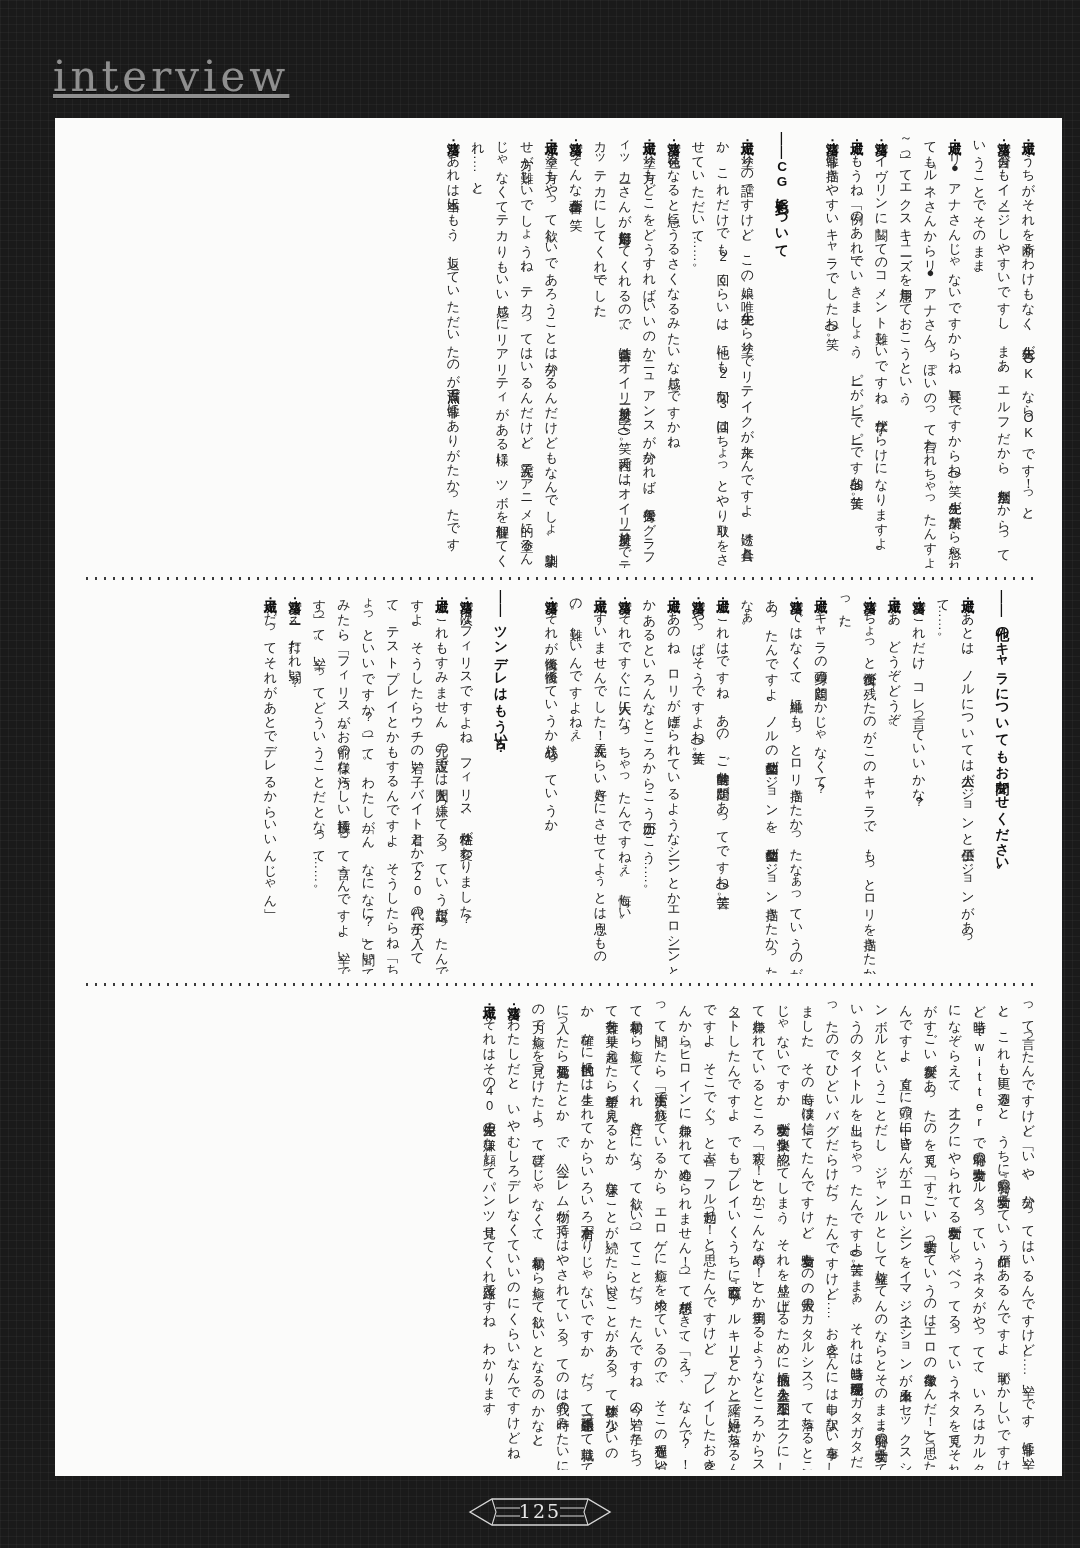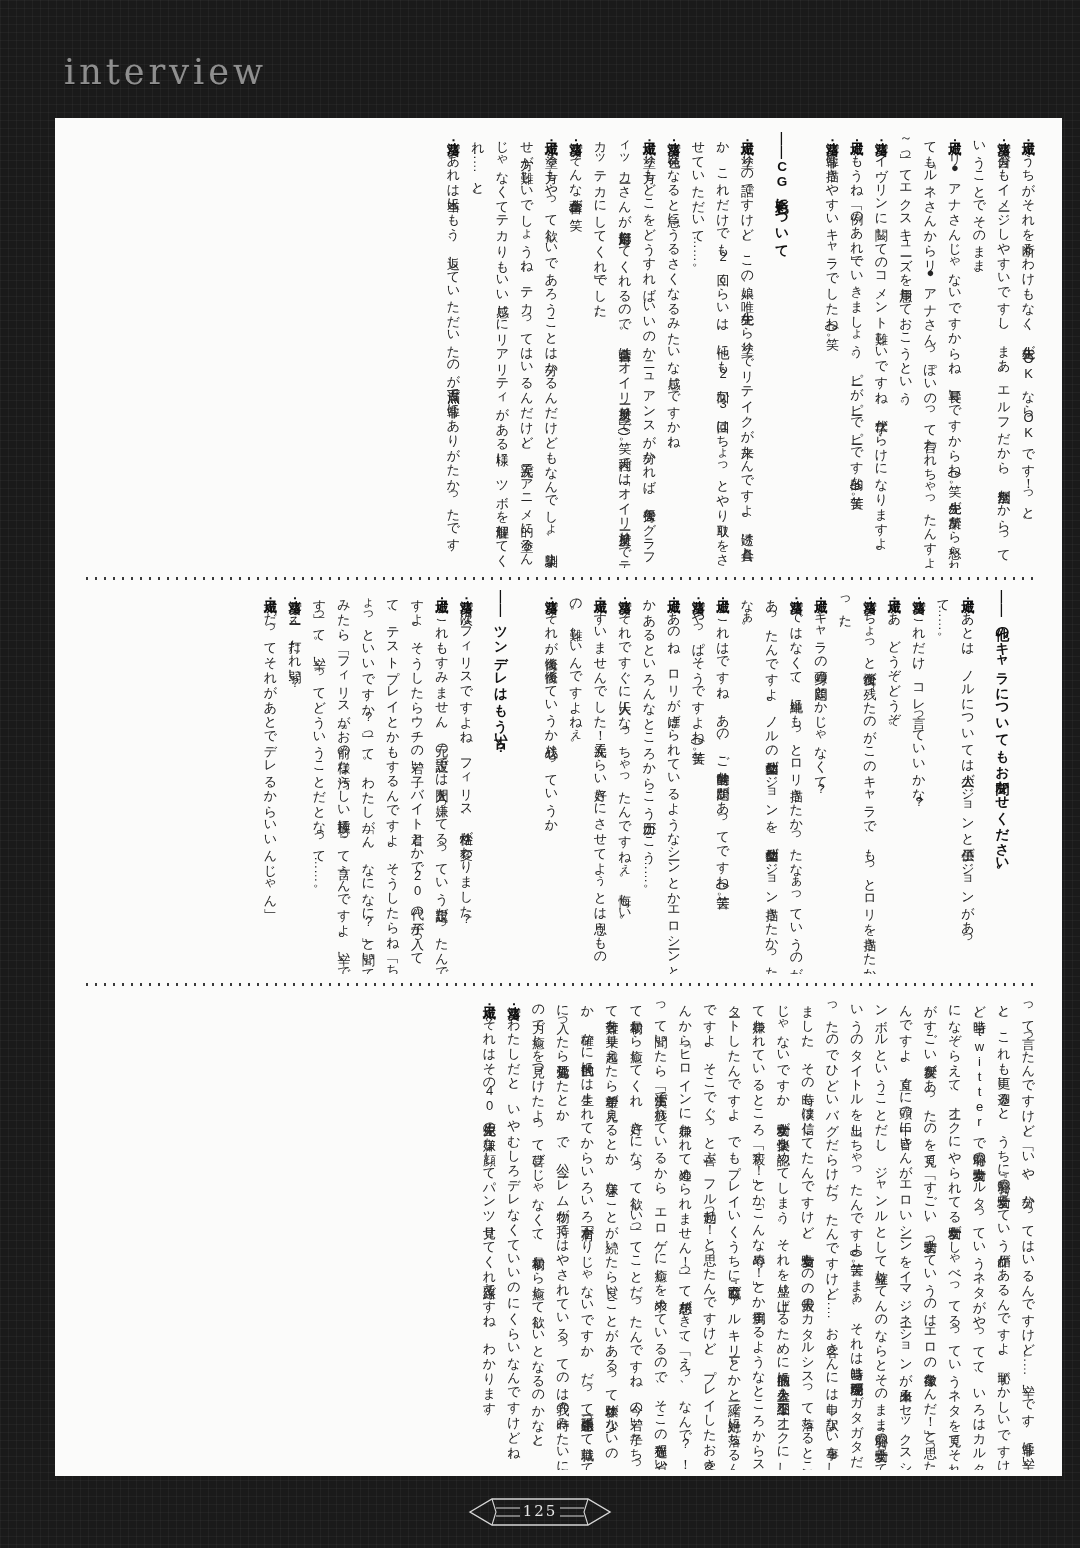--- a/index.html
+++ b/index.html
@@ -7,25 +7,26 @@
     position:relative;
     width:1080px;height:1548px;
     background:
       repeating-linear-gradient(to right, rgba(255,255,255,0.035) 0 1px, transparent 1px 8px),
       repeating-linear-gradient(to bottom, rgba(255,255,255,0.035) 0 1px, transparent 1px 8px),
       #1a1a1a;
     overflow:hidden;
     font-family:"Liberation Sans", sans-serif;
   }
   .frame-label{
-    position:absolute;left:64px;top:52px;
+    position:absolute;left:53px;top:52px;
     font-family:"DejaVu Serif", serif;
-    font-size:35px;letter-spacing:4px;
+    font-size:42px;letter-spacing:4px;
     color:#8f8f8f;
     text-shadow:0 1px 0 rgba(0,0,0,.6), 0 0 1px rgba(255,255,255,.25);
+    text-decoration:underline;
   }
   .paper{
     position:absolute;left:55px;top:118px;
     width:1007px;height:1358px;
     background:#fbfbfa;
     box-sizing:border-box;
     padding-top:14px;
   }
   .section{
     writing-mode:vertical-rl;
@@ -63,21 +64,21 @@
     position:absolute;left:0;right:0;bottom:14px;
     height:44px;
     display:flex;align-items:center;justify-content:center;
   }
   .plaque{position:relative;width:150px;height:40px;}
   .plaque svg{position:absolute;left:0;top:0;}
   .pageno{
     position:absolute;left:0;top:0;width:150px;height:40px;
     display:flex;align-items:center;justify-content:center;
     font-family:"DejaVu Serif", serif;
-    font-size:15px;color:#e6e6e6;letter-spacing:2px;
+    font-size:19px;color:#e6e6e6;letter-spacing:2px;
     padding-bottom:2px;box-sizing:border-box;
   }
 </style>
 </head>
 <body>
 
 <div class="page">
   <div class="frame-label">interview</div>
 
   <div class="paper">

